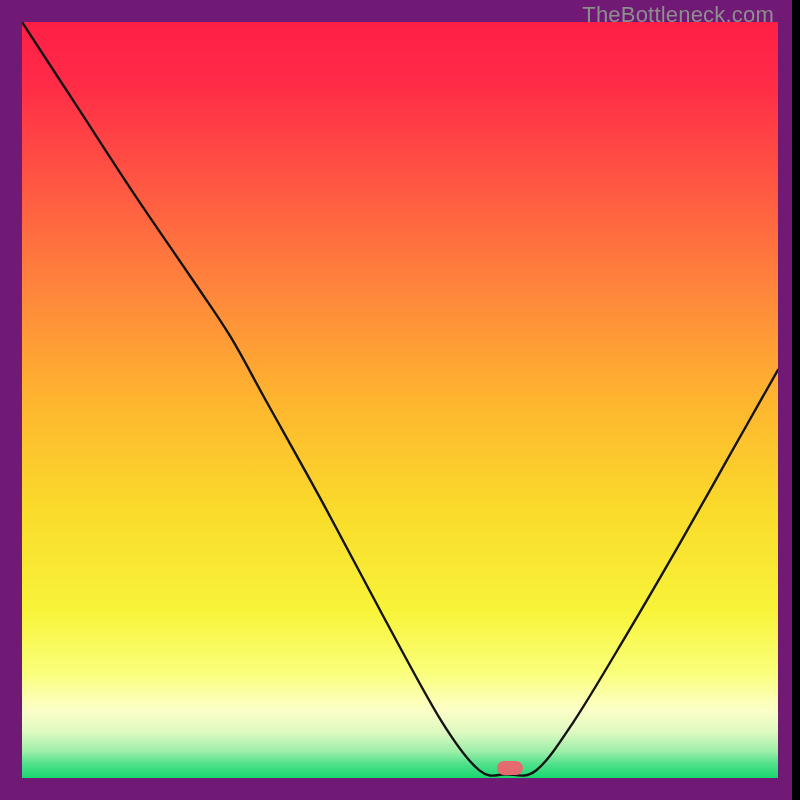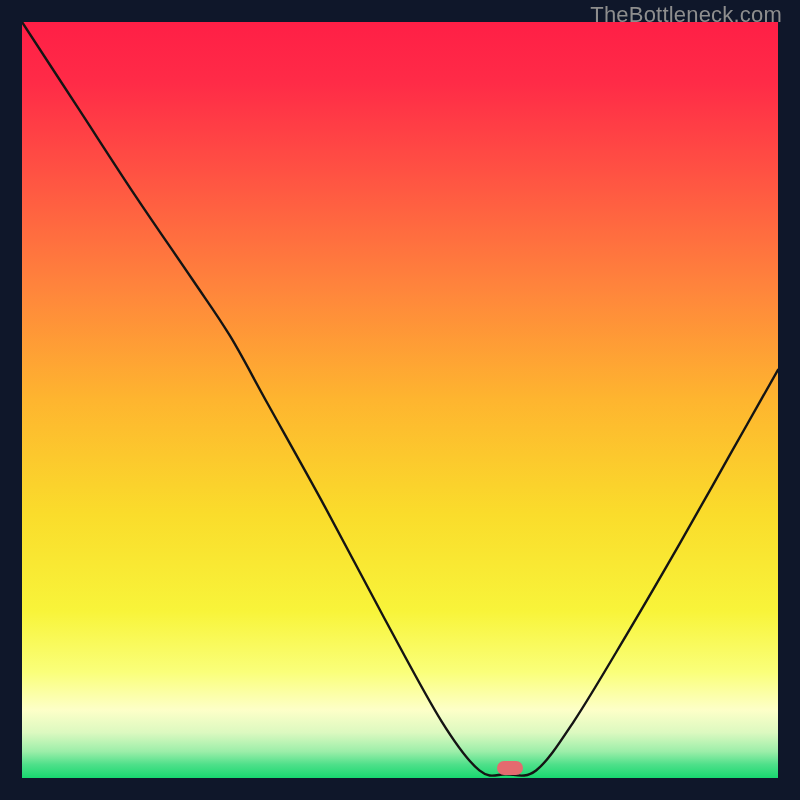--- a/index.html
+++ b/index.html
@@ -7,22 +7,21 @@
     padding: 0;
     width: 800px;
     height: 800px;
     background: #000;
     overflow: hidden;
   }
   .chart-container {
     position: relative;
     width: 792px;
     height: 800px;
-    background: #0f172a;
-    padding-left: 8px;
+    background: #701a75;
   }
   .plot-area {
     position: absolute;
     left: 22px;
     top: 22px;
     width: 756px;
     height: 756px;
   }
   .gradient-bg {
     position: absolute;

